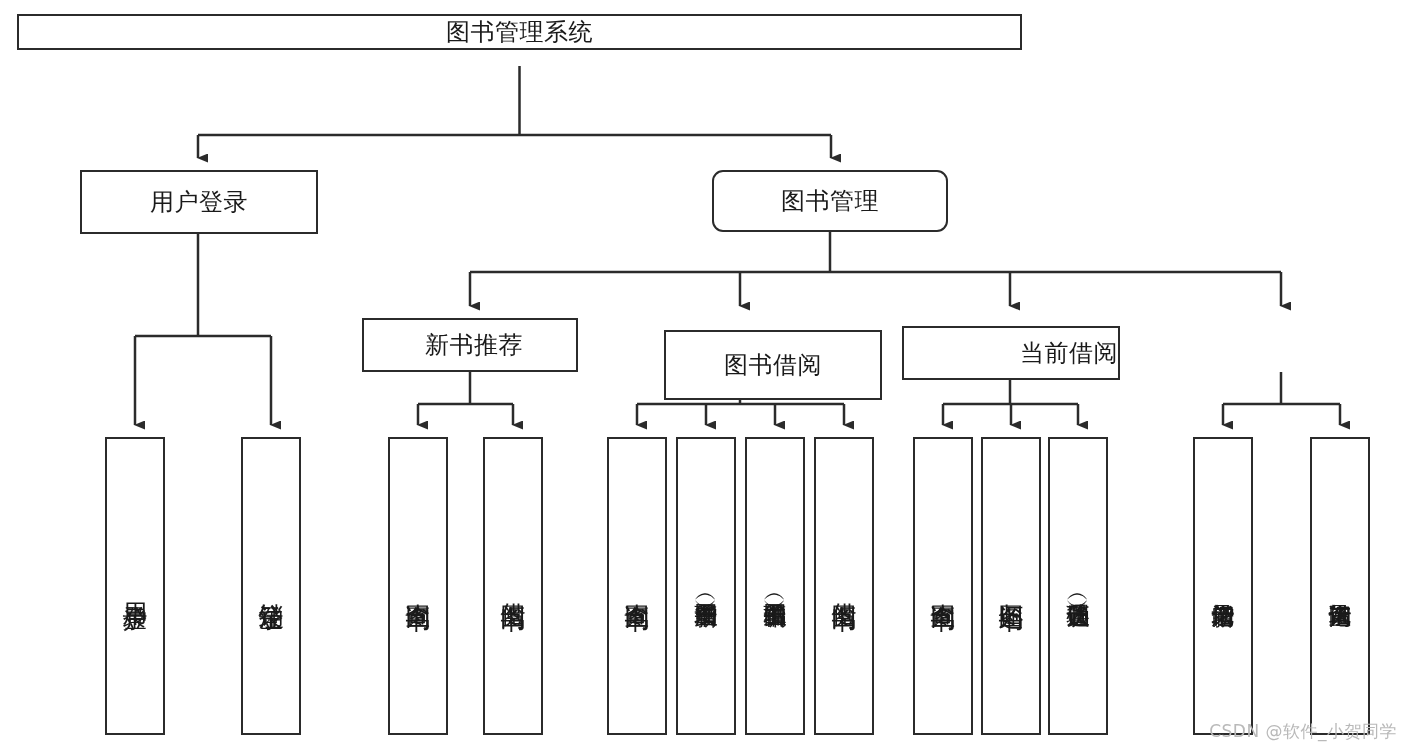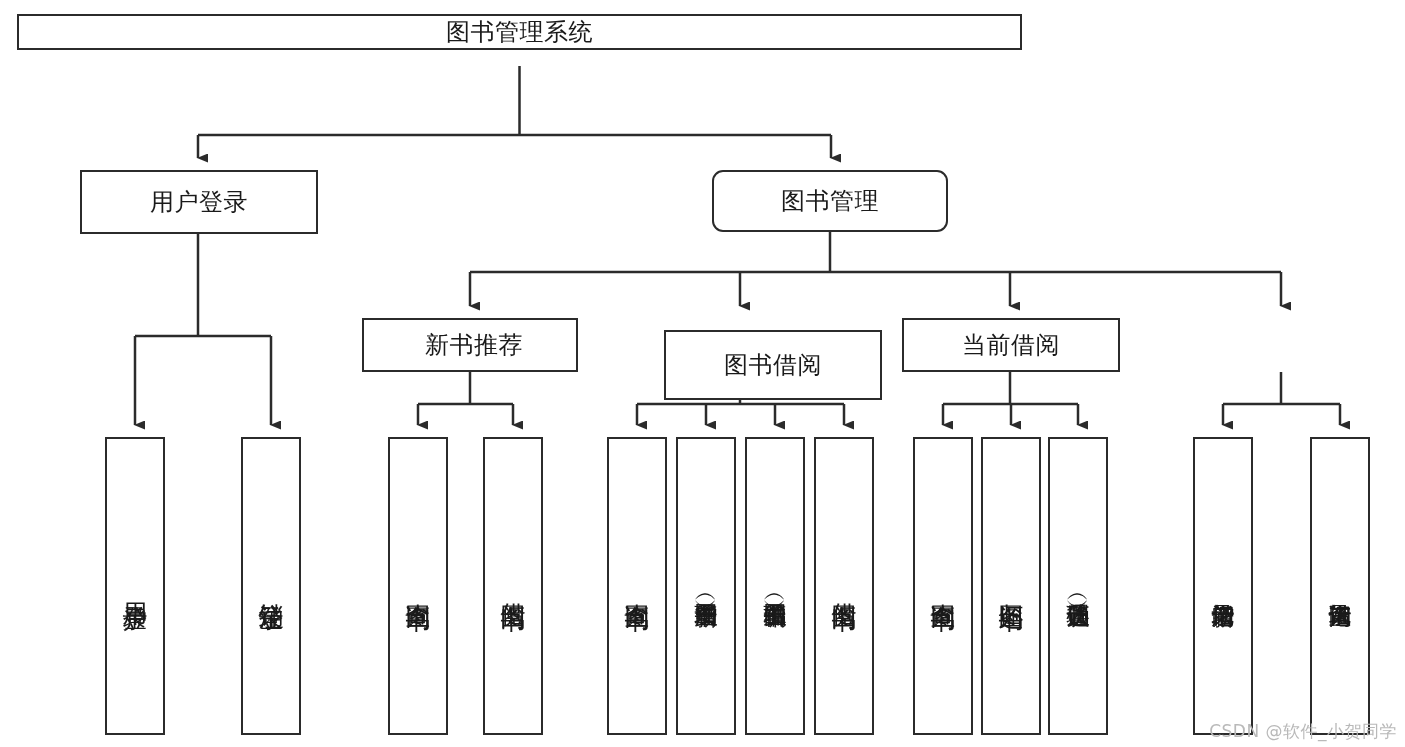--- a/index.html
+++ b/index.html
@@ -144,21 +144,21 @@
   <div class="node-box" style="left:712px; top:170px; width:236px; height:62px;border-radius:11px;">
     <span class="node-label">图书管理</span>
   </div>
 
   <div class="node-box" style="left:362px; top:318px; width:216px; height:54px;padding-left:8px;">
     <span class="node-label">新书推荐</span>
   </div>
   <div class="node-box" style="left:664px; top:318px; width:218px; height:70px;margin-top:12px;">
     <span class="node-label">图书借阅</span>
   </div>
-  <div class="node-box" style="left:902px; top:318px; width:218px; height:54px;">
+  <div class="node-box" style="left:902px; top:326px; width:218px; height:54px;justify-content:flex-end;">
     <span class="node-label">当前借阅</span>
   </div>
 
   <div class="leaf-box" style="left:105px; top:437px; width:60px; height:298px;">
     <span class="leaf-label">用户登录</span>
   </div>
   <div class="leaf-box" style="left:241px; top:437px; width:60px; height:298px;">
     <span class="leaf-label">注销登录</span>
   </div>
 

